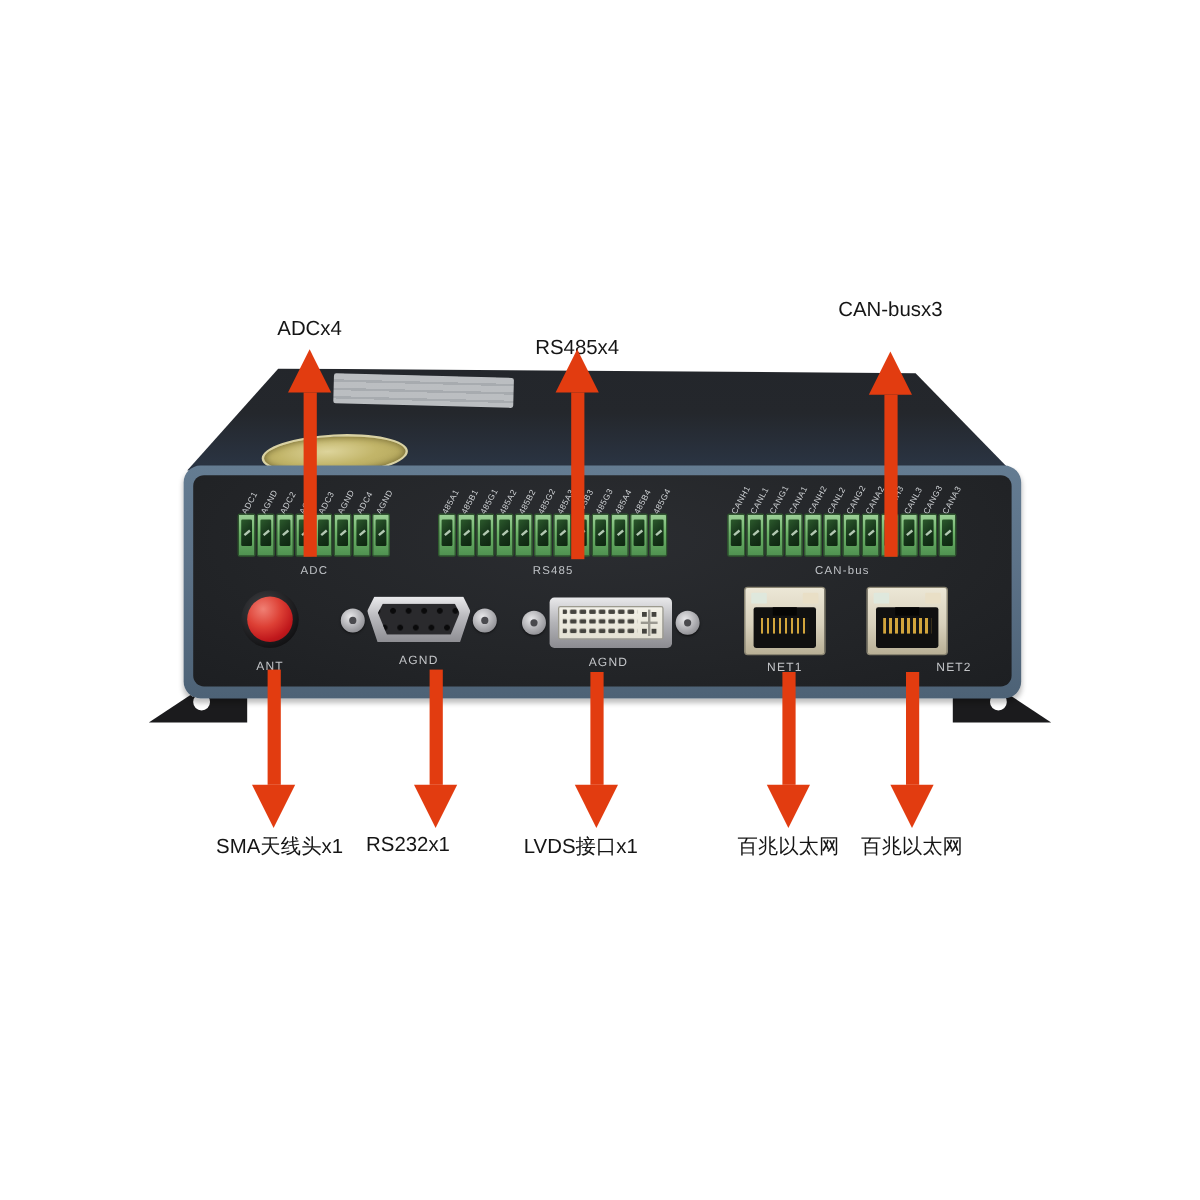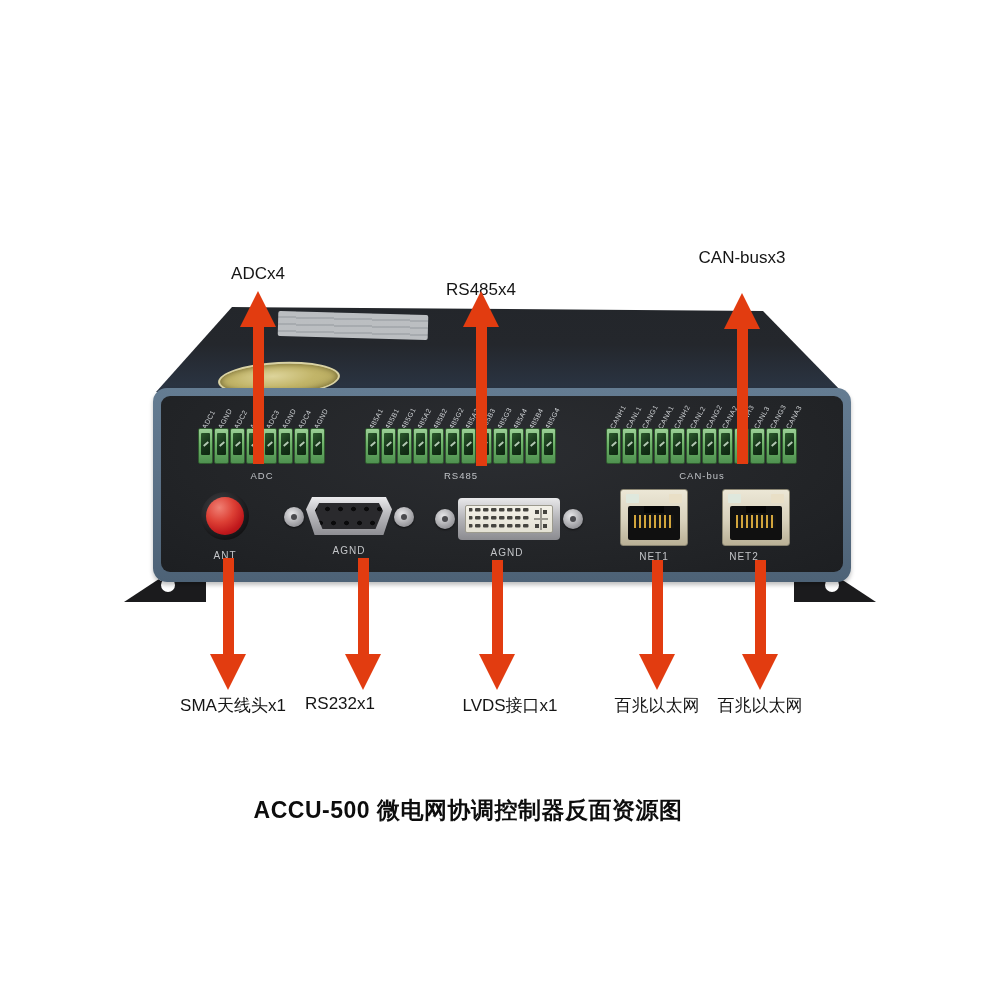--- a/index.html
+++ b/index.html
@@ -360,21 +360,21 @@
     <div class="port-label" style="left:654px;top:551px">NET1</div>
 
     <div class="rj45" style="left:722px">
       <div class="led l"></div>
       <div class="led r"></div>
       <div class="socket">
         <div class="tab"></div>
         <div class="gold"></div>
       </div>
     </div>
-    <div class="port-label" style="left:744px;top:551px">NET2</div>
+    <div class="port-label" style="left:795px;top:551px">NET2</div>
 
   </div>
 
   <div class="arrow down" style="left:210px;top:558px;height:132px">
     <div class="shaft"></div>
     <div class="head"></div>
   </div>
   <div class="arrow down" style="left:345px;top:558px;height:132px">
     <div class="shaft"></div>
     <div class="head"></div>
@@ -387,19 +387,18 @@
     <div class="shaft"></div>
     <div class="head"></div>
   </div>
   <div class="arrow down" style="left:742px;top:560px;height:130px">
     <div class="shaft"></div>
     <div class="head"></div>
   </div>
 
   <div class="ann" style="left:233px;top:694px">SMA天线头x1</div>
   <div class="ann" style="left:340px;top:694px">RS232x1</div>
-  <div class="ann" style="left:510px;top:694px">LVDS接口x1</div>
+  <div class="ann" style="left:484px;top:694px">LVDS接口x1</div>
   <div class="ann" style="left:657px;top:694px">百兆以太网</div>
   <div class="ann" style="left:760px;top:694px">百兆以太网</div>
 
-  <div class="caption" style="top:795px">ACCU-500 微电网协调控制器反面资源图</div>
 
 </div>
 
 </body></html>

